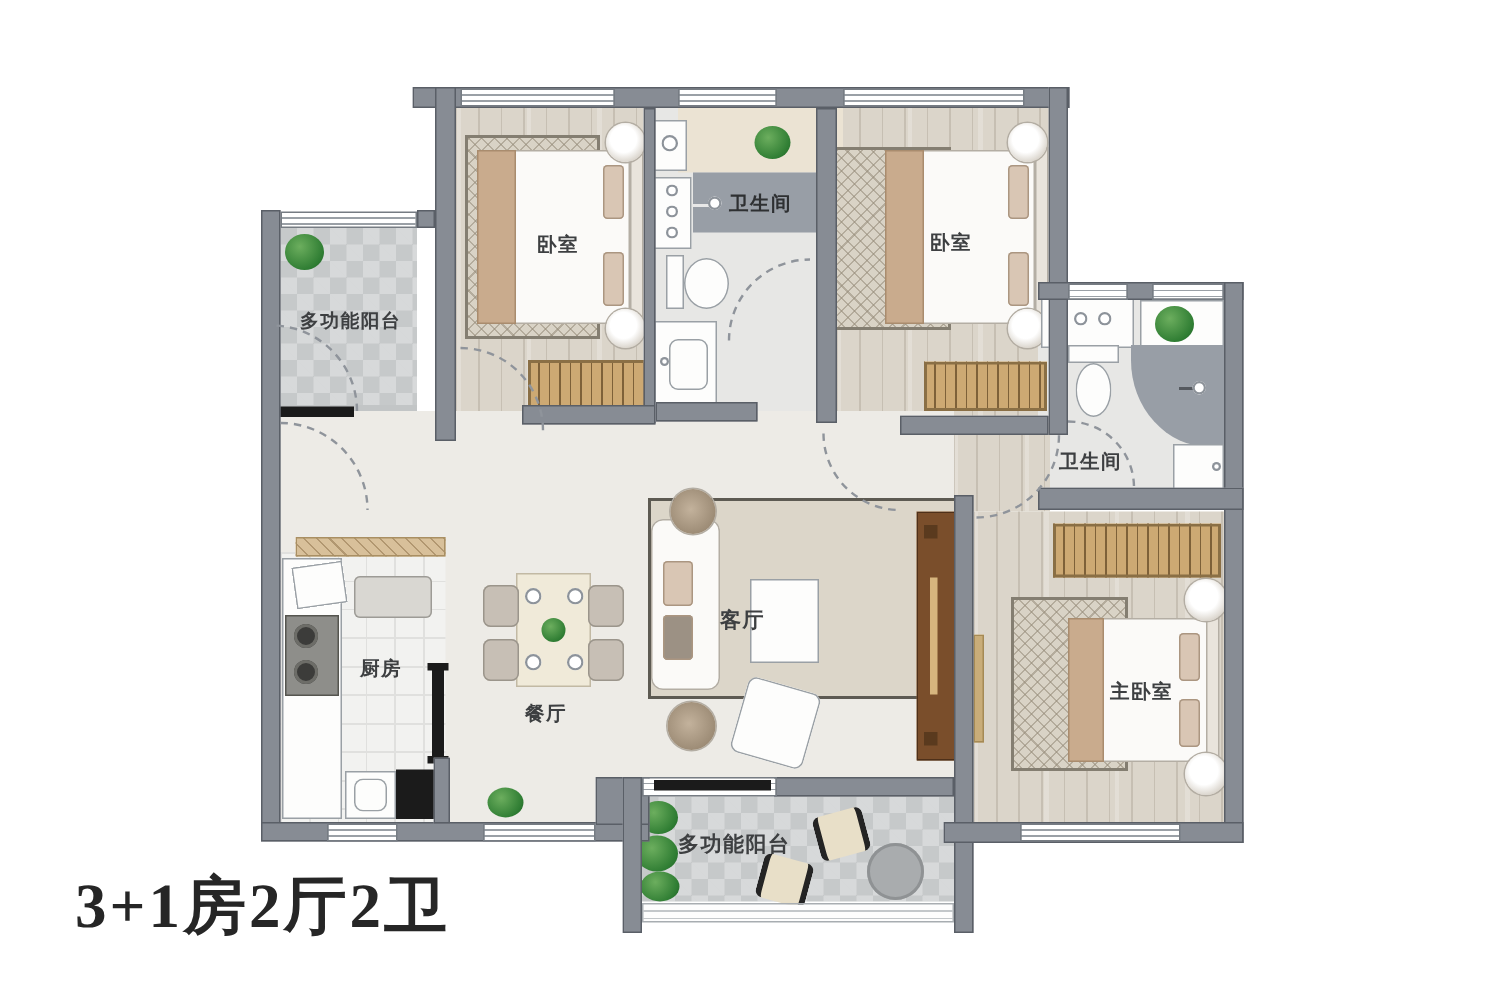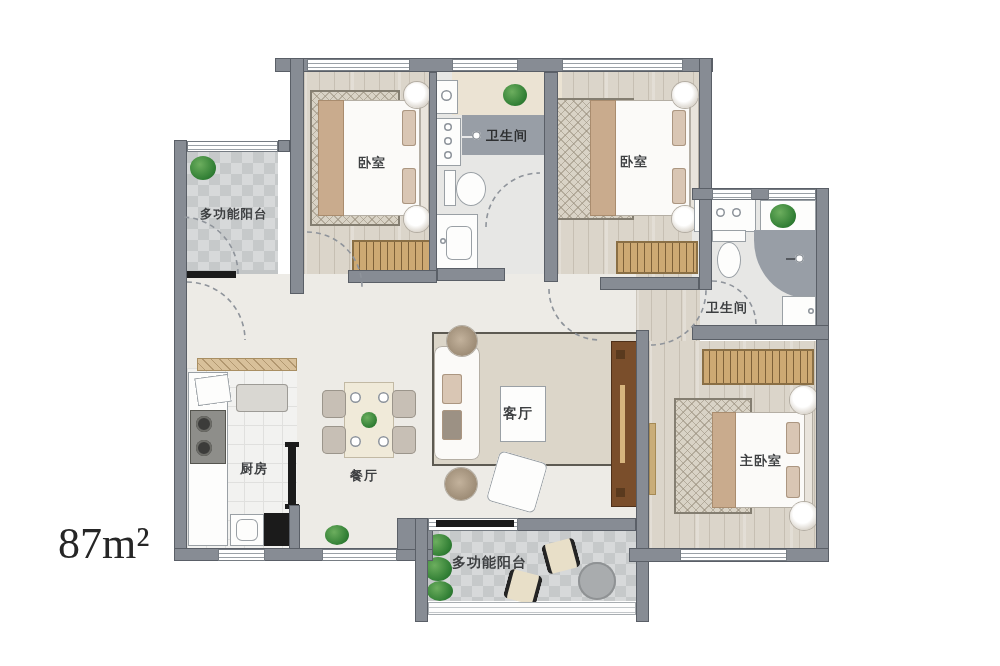--- a/index.html
+++ b/index.html
@@ -129,21 +129,21 @@
   <span class="label" style="left:740px;top:454px">主卧室</span>
   <div style="left:649px;top:423px;width:7px;height:72px;background:#c9ad79;box-shadow:inset 0 0 0 1px #a58a55"></div>
 
   <div class="rug" style="left:432px;top:332px;width:206px;height:134px;background-image:none;box-shadow:inset 0 0 0 2px #5d5a52;background:#dcd6c9"></div>
   <div class="bed" style="left:434px;top:346px;width:46px;height:114px;border-radius:8px"></div>
   <div class="pillow" style="left:442px;top:374px;width:20px;height:30px"></div>
   <div class="pillow" style="left:442px;top:410px;width:20px;height:30px;background:#9c9184"></div>
   <div class="lamp" style="left:447px;top:326px;width:30px;height:30px;background:radial-gradient(circle at 45% 45%,#c3b29c,#8d7c66)"></div>
   <div class="lamp" style="left:445px;top:468px;width:32px;height:32px;background:radial-gradient(circle at 45% 45%,#c3b29c,#8d7c66)"></div>
   <div class="white-box" style="left:500px;top:386px;width:46px;height:56px"></div>
-  <span class="label" style="left:503px;top:406px;font-size:14px">客厅</span>
+  <span class="label" style="left:480px;top:406px;font-size:14px">客厅</span>
   <div class="white-box" style="left:492px;top:456px;width:50px;height:52px;transform:rotate(16deg);border-radius:6px"></div>
   <div style="left:611px;top:341px;width:26px;height:166px;background:#7a4e2b;box-shadow:inset 0 0 0 1px #4e3019"></div>
   <div style="left:620px;top:385px;width:5px;height:78px;background:#d7b57e"></div>
   <div style="left:616px;top:350px;width:9px;height:9px;background:#5a3a1e"></div>
   <div style="left:616px;top:488px;width:9px;height:9px;background:#5a3a1e"></div>
 
   <div style="left:344px;top:382px;width:50px;height:76px;background:#f0ead9;box-shadow:inset 0 0 0 1px #c2b9a4"></div>
   <div class="chair" style="left:322px;top:390px;width:24px;height:28px"></div>
   <div class="chair" style="left:322px;top:426px;width:24px;height:28px"></div>
   <div class="chair" style="left:392px;top:390px;width:24px;height:28px"></div>
@@ -158,21 +158,21 @@
   <div style="left:197px;top:358px;width:100px;height:13px;background:#d8c09a;background-image:repeating-linear-gradient(45deg,rgba(120,90,50,.4) 0 1px,transparent 1px 6px);box-shadow:inset 0 0 0 1px #a98f63"></div>
   <div class="white-box" style="left:188px;top:372px;width:40px;height:174px"></div>
   <div class="white-box" style="left:196px;top:376px;width:34px;height:28px;transform:rotate(-8deg)"></div>
   <div style="left:236px;top:384px;width:52px;height:28px;background:#d9d7d2;border-radius:4px;box-shadow:inset 0 0 0 1px #9d9b96"></div>
   <div style="left:190px;top:410px;width:36px;height:54px;background:#8e8e8a;box-shadow:inset 0 0 0 1px #55554f"></div>
   <div style="left:196px;top:416px;width:16px;height:16px;border-radius:50%;background:#3c3c3a;box-shadow:inset 0 0 0 2px #6d6d68"></div>
   <div style="left:196px;top:440px;width:16px;height:16px;border-radius:50%;background:#3c3c3a;box-shadow:inset 0 0 0 2px #6d6d68"></div>
   <div class="white-box" style="left:230px;top:514px;width:34px;height:32px"></div>
   <div class="white-box" style="left:236px;top:519px;width:22px;height:22px;border-radius:6px"></div>
   <div class="black" style="left:264px;top:513px;width:26px;height:33px"></div>
-  <span class="label" style="left:240px;top:462px">厨房</span>
+  <span class="label" style="left:240px;top:439px">厨房</span>
   <div class="black" style="left:288px;top:445px;width:8px;height:62px"></div>
   <div class="black" style="left:285px;top:442px;width:14px;height:5px"></div>
   <div class="black" style="left:285px;top:504px;width:14px;height:5px"></div>
 
   <div class="plant" style="left:190px;top:156px;width:26px;height:24px"></div>
   <span class="label" style="left:200px;top:208px;font-size:12.5px">多功能阳台</span>
   <div style="left:187px;top:270px;width:91px;height:4px;background:#c2c5c6"></div>
   <div class="black" style="left:178px;top:271px;width:58px;height:7px"></div>
 
   <div class="plant" style="left:426px;top:534px;width:26px;height:22px"></div>
@@ -223,15 +223,15 @@
       <path d="M 238 274 A 57 57 0 0 0 181 217"></path>
       <path d="M 187 282 A 58 58 0 0 1 245 340"></path>
       <path d="M 307 232 A 55 55 0 0 1 362 287"></path>
       <path d="M 486 227 A 54 54 0 0 1 540 173"></path>
       <path d="M 549 289 A 51 51 0 0 0 600 340"></path>
       <path d="M 712 281 A 44 44 0 0 1 756 325"></path>
       <path d="M 651 345 A 55 55 0 0 0 706 290"></path>
     </g>
   </svg>
 
-  <div class="bigtext" style="left:58px;top:518px;font-size:44px">87m²</div>
+  <div class="bigtext" style="left:50px;top:576px;font-size:42px;font-weight:600;letter-spacing:2px">3+1房2厅2卫</div>
 
 </div>
 
 </body></html>

